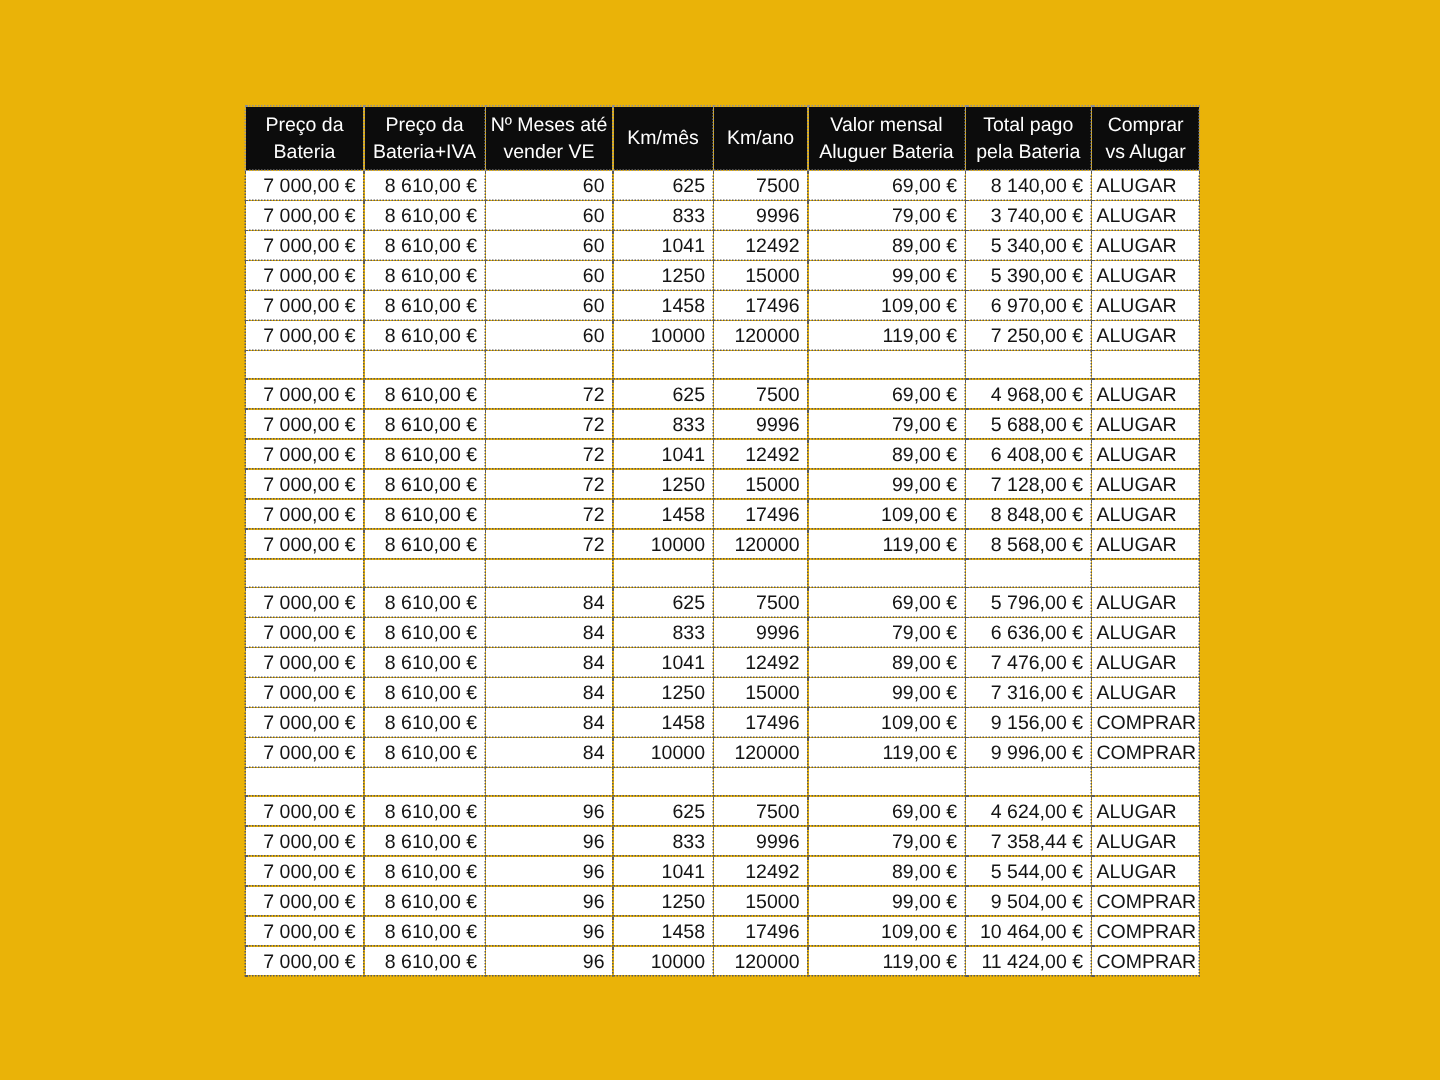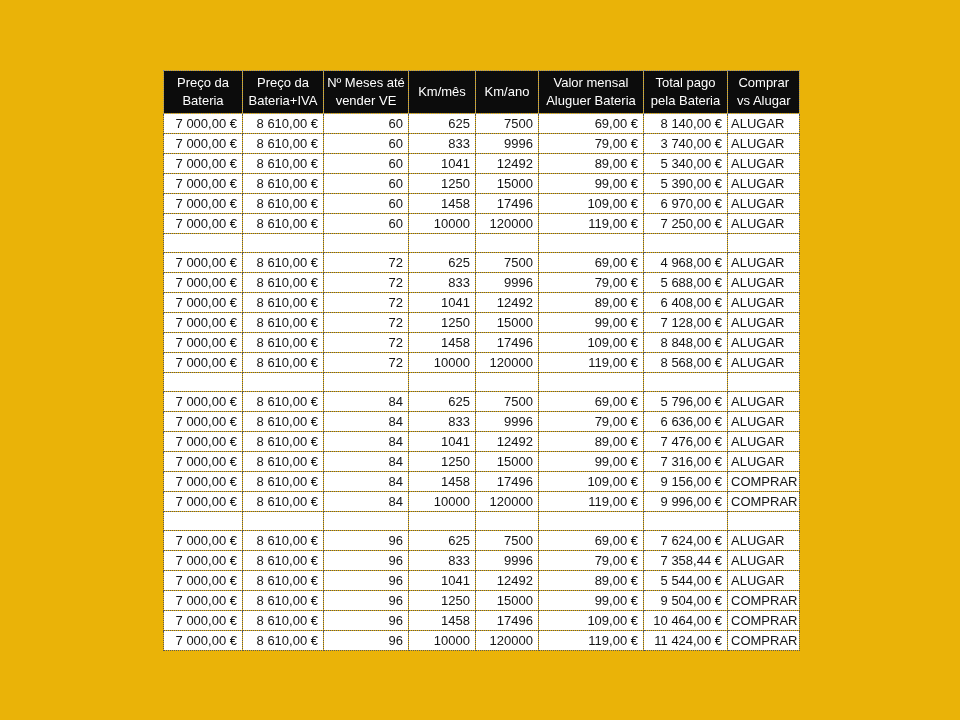--- a/index.html
+++ b/index.html
@@ -290,21 +290,21 @@
           <td class="c6"></td>
           <td class="c7"></td>
         </tr>
         <tr>
           <td class="c0">7 000,00 €</td>
           <td class="c1">8 610,00 €</td>
           <td class="c2">96</td>
           <td class="c3">625</td>
           <td class="c4">7500</td>
           <td class="c5">69,00 €</td>
-          <td class="c6">7 624,00 €</td>
+          <td class="c6">4 624,00 €</td>
           <td class="c7">ALUGAR</td>
         </tr>
         <tr>
           <td class="c0">7 000,00 €</td>
           <td class="c1">8 610,00 €</td>
           <td class="c2">96</td>
           <td class="c3">833</td>
           <td class="c4">9996</td>
           <td class="c5">79,00 €</td>
           <td class="c6">7 358,44 €</td>

